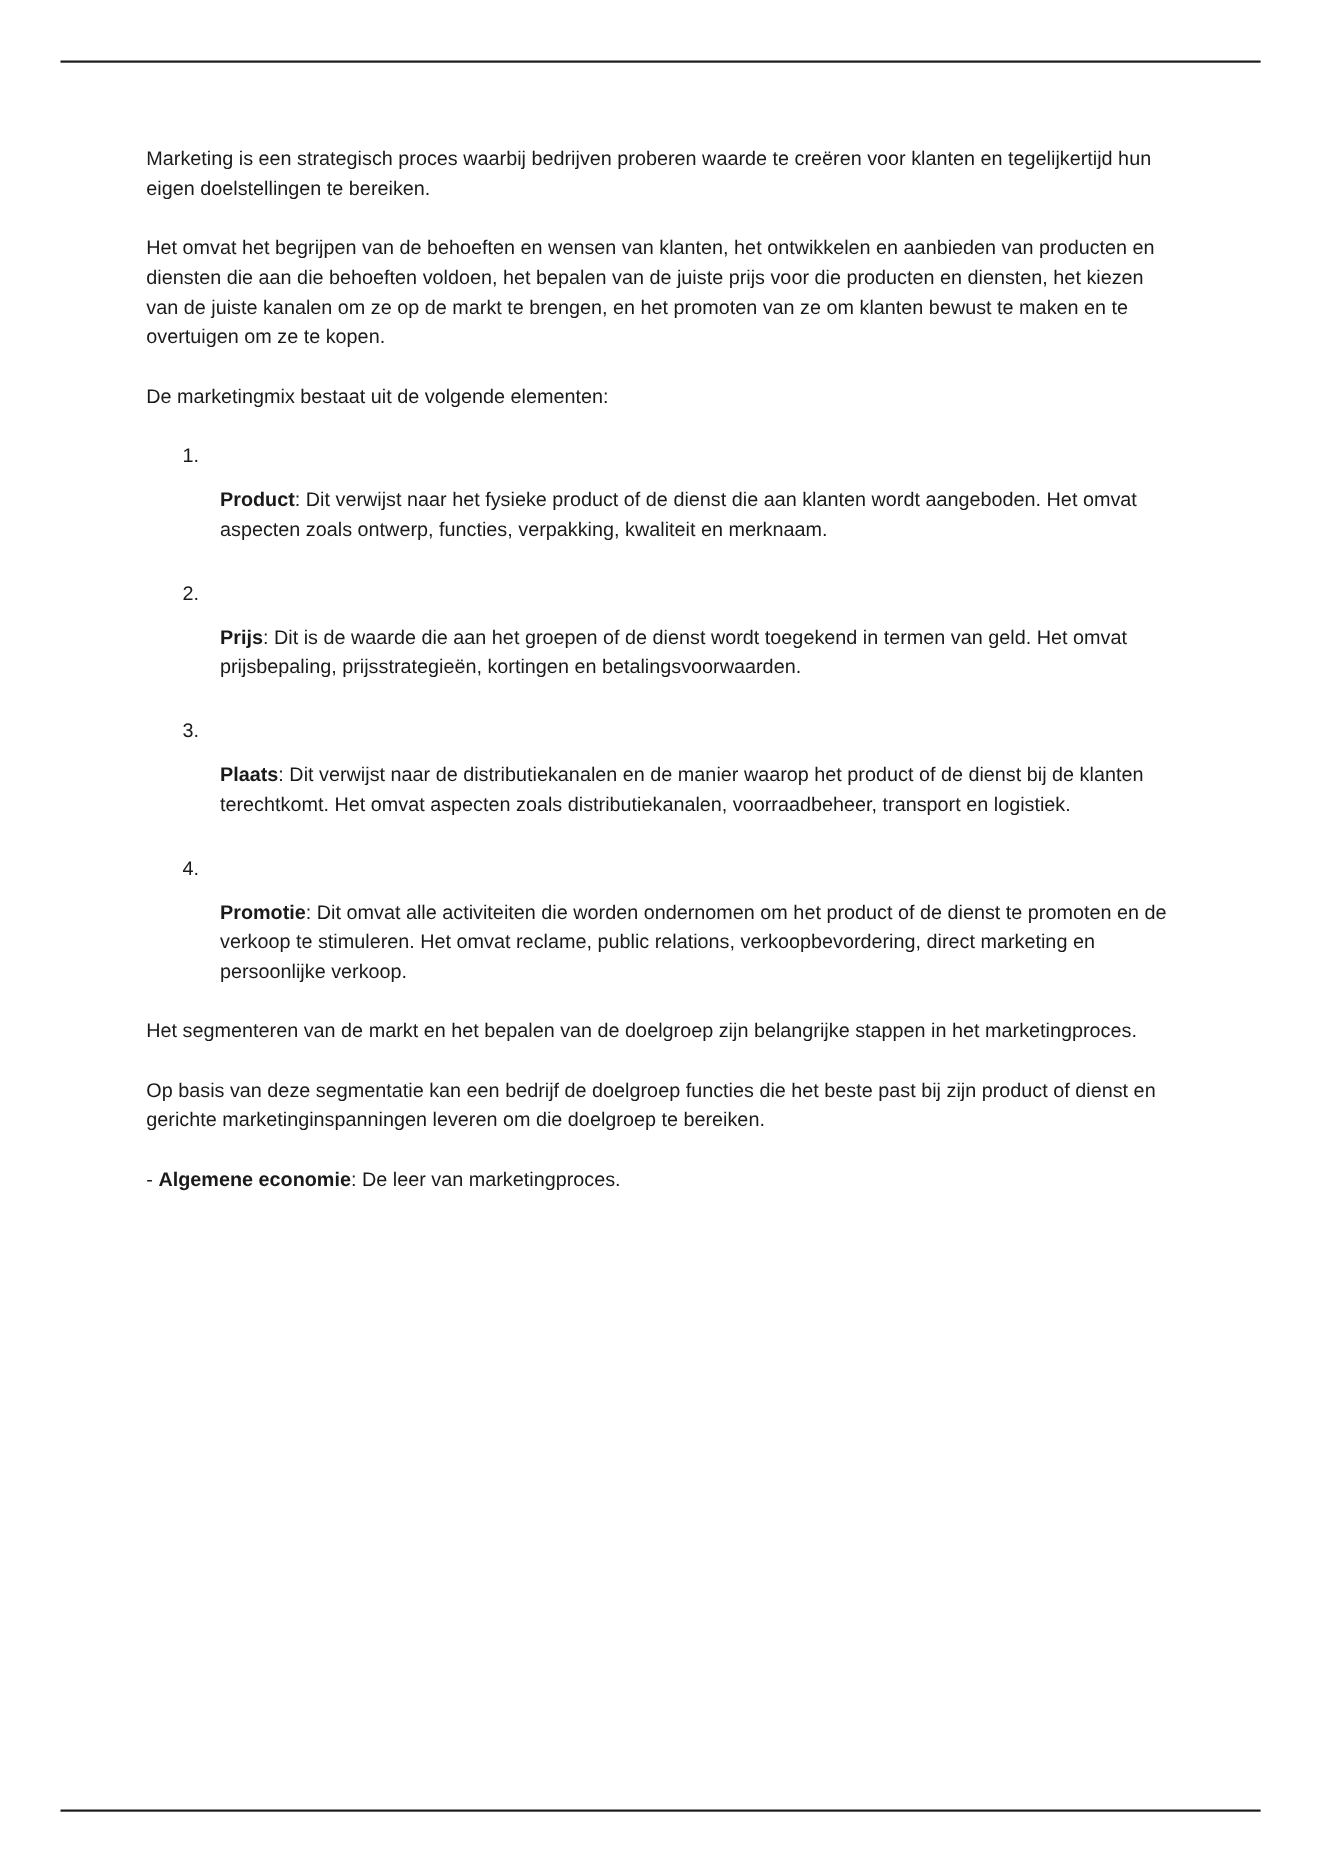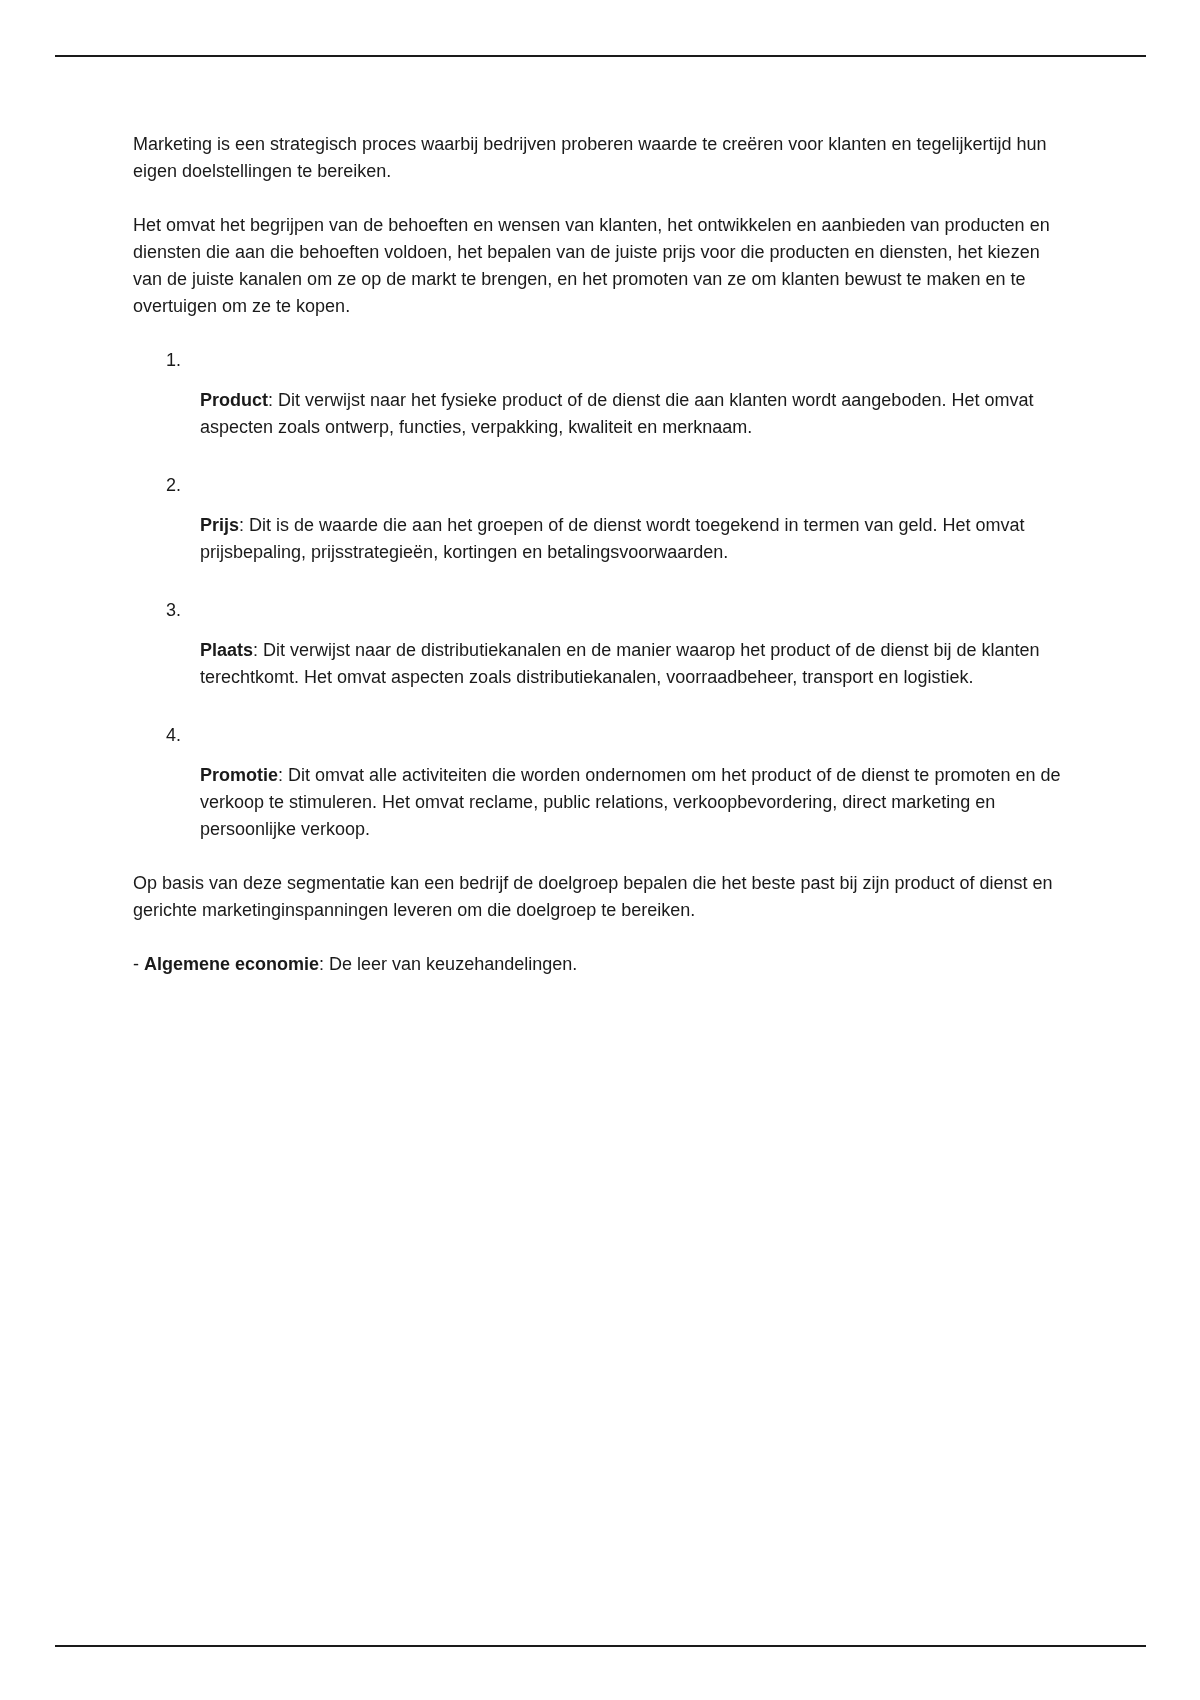--- a/index.html
+++ b/index.html
@@ -65,20 +65,21 @@
 <div class="page">
 
   <div class="rule rule-top"></div>
 
   <div class="content">
 
     <p>Marketing is een strategisch proces waarbij bedrijven proberen waarde te creëren voor klanten en tegelijkertijd hun eigen doelstellingen te bereiken.</p>
 
     <p>Het omvat het begrijpen van de behoeften en wensen van klanten, het ontwikkelen en aanbieden van producten en diensten die aan die behoeften voldoen, het bepalen van de juiste prijs voor die producten en diensten, het kiezen van de juiste kanalen om ze op de markt te brengen, en het promoten van ze om klanten bewust te maken en te overtuigen om ze te kopen.</p>
 
+    <p>De marketingmix bestaat uit de volgende elementen:</p>
 
     <div class="list">
 
       <div class="list-item">
         <span class="num">1.</span>
         <span class="li-text"><b>Product</b><span>: Dit verwijst naar het fysieke product of de dienst die aan klanten wordt aangeboden. Het omvat aspecten zoals ontwerp, functies, verpakking, kwaliteit en merknaam.</span></span>
       </div>
 
       <div class="list-item">
         <span class="num">2.</span>
@@ -90,26 +91,27 @@
         <span class="li-text"><b>Plaats</b><span>: Dit verwijst naar de distributiekanalen en de manier waarop het product of de dienst bij de klanten terechtkomt. Het omvat aspecten zoals distributiekanalen, voorraadbeheer, transport en logistiek.</span></span>
       </div>
 
       <div class="list-item">
         <span class="num">4.</span>
         <span class="li-text"><b>Promotie</b><span>: Dit omvat alle activiteiten die worden ondernomen om het product of de dienst te promoten en de verkoop te stimuleren. Het omvat reclame, public relations, verkoopbevordering, direct marketing en persoonlijke verkoop.</span></span>
       </div>
 
     </div>
 
+    <p>Het segmenteren van de markt en het bepalen van de doelgroep zijn belangrijke stappen in het marketingproces.</p>
 
 
-    <p>Op basis van deze segmentatie kan een bedrijf de doelgroep bepalen die het beste past bij zijn product of dienst en gerichte marketinginspanningen leveren om die doelgroep te bereiken.</p>
+    <p>Op basis van deze segmentatie kan een bedrijf de doelgroep functies die het beste past bij zijn product of dienst en gerichte marketinginspanningen leveren om die doelgroep te bereiken.</p>
 
 
 
-    <p><span>- </span><b>Algemene economie</b><span>: De leer van keuzehandelingen.</span></p>
+    <p><span>- </span><b>Algemene economie</b><span>: De leer van marketingproces.</span></p>
 
 
   </div>
 
   <div class="rule rule-bottom"></div>
 
 </div>
 
 </body></html>

